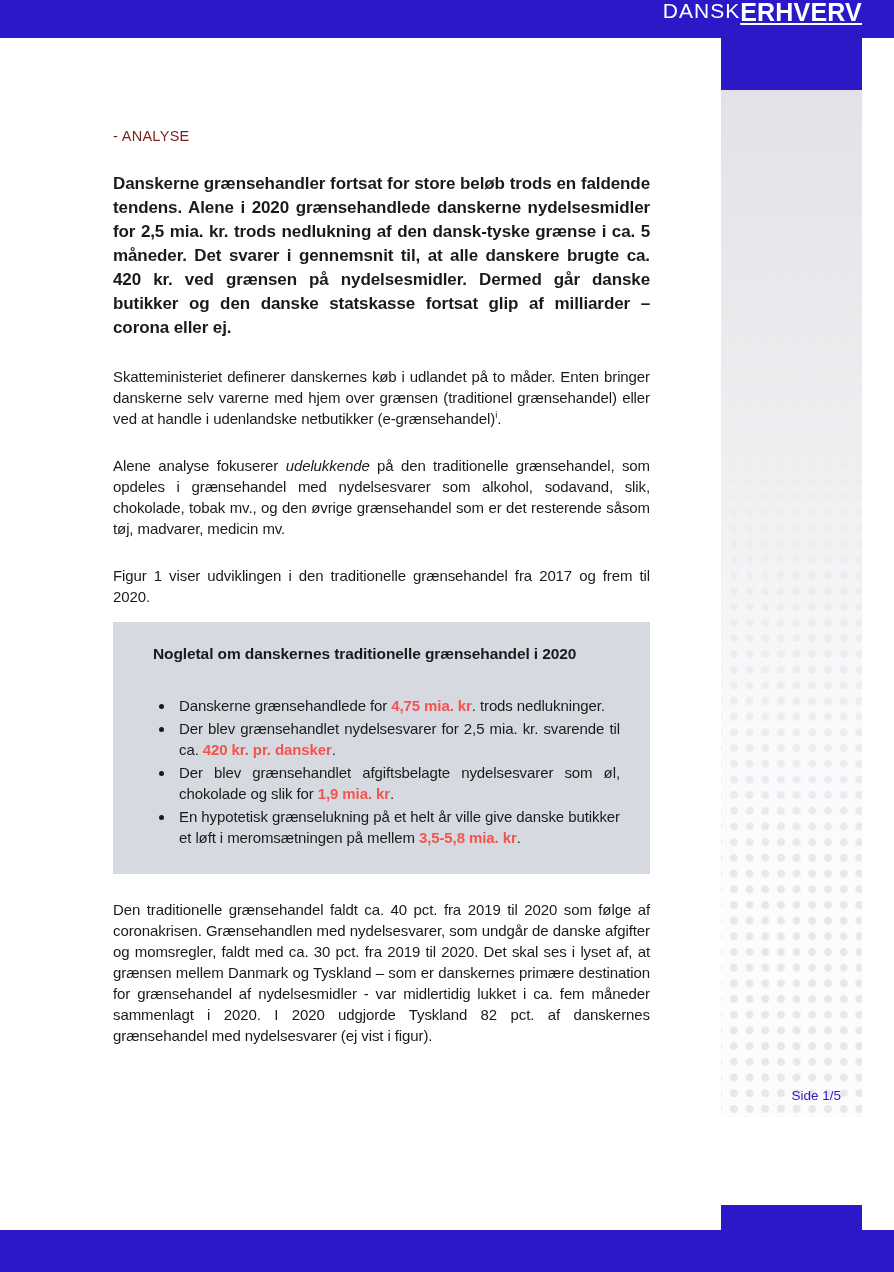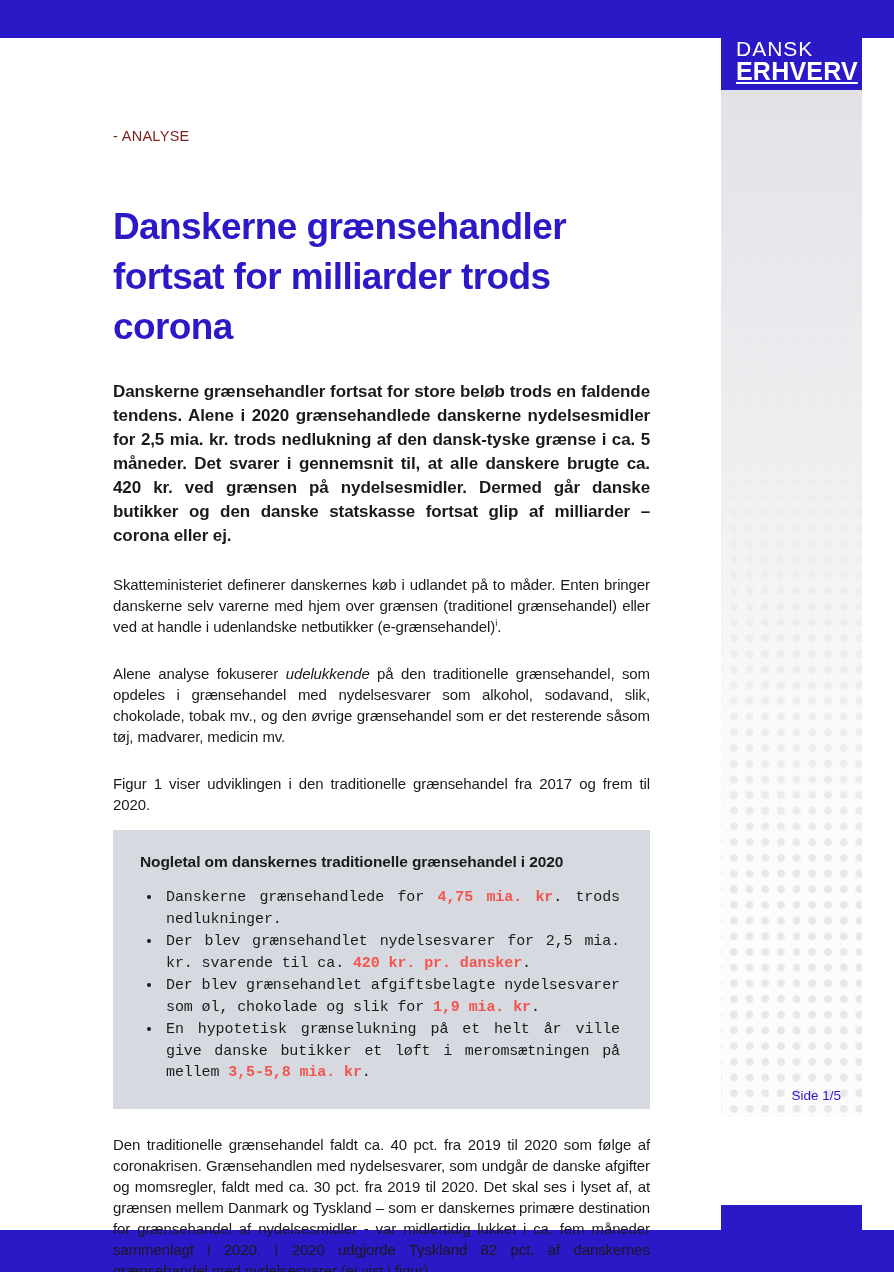--- a/index.html
+++ b/index.html
@@ -6,21 +6,21 @@
   body{
     width:894px;height:1272px;position:relative;overflow:hidden;
     background:#ffffff;color:#1a1a1a;
     font-family:"Liberation Sans", sans-serif;
     -webkit-font-smoothing:antialiased;
   }
   
   .top-bar{position:absolute;left:0;top:0;width:894px;height:38px;background:#2b18c6;}
   .logo-block{
     position:absolute;left:721px;top:0;width:141px;height:90px;background:#2b18c6;
-    box-sizing:border-box;display:flex;flex-direction:column;justify-content:flex-end;
+    box-sizing:border-box;display:flex;flex-direction:row;justify-content:flex-end;
     padding:0 0 7px 15px;color:#fff;
   }
   .logo-top{font-size:21px;font-weight:400;line-height:21px;letter-spacing:1px;}
   .logo-bottom{font-size:25px;font-weight:700;line-height:24px;letter-spacing:0.2px;text-decoration:underline;}
   .sidebar{
     position:absolute;left:721px;top:90px;width:141px;height:1027px;
     background-color:#fcfcfd;
     background-image:
       linear-gradient(to bottom, rgba(227,227,231,1) 0%, rgba(238,238,241,0.95) 35%, rgba(246,246,249,0.35) 62%, rgba(250,250,252,0) 78%),
       radial-gradient(circle, #e8e8ec 3.6px, rgba(255,255,255,0) 4.4px);
@@ -45,24 +45,24 @@
   .intro{
     margin-top:28px;font-size:17px;font-weight:700;line-height:24px;
     text-align:justify;letter-spacing:-0.1px;
   }
   .para{margin-top:26px;font-size:15px;line-height:21px;text-align:justify;letter-spacing:-0.1px;}
   .para sup{font-size:9.5px;line-height:0;}
   .em{font-style:italic;}
 
   .key-box{
     margin-top:14px;background:#d6dae0;box-sizing:border-box;
-    padding:23px 30px 24px 27px;
+    padding:23px 30px 24px 40px;
   }
   .key-box-title{font-size:15.5px;font-weight:700;letter-spacing:-0.1px;}
-  .key-list{margin:16px 0 0 0;padding:0 0 0 22px;list-style:disc;font-family:Liberation Mono, monospace;}
+  .key-list{margin:32px 0 0 0;padding:0 0 0 22px;list-style:disc;}
   .key-list li{
     font-size:15px;line-height:21.5px;letter-spacing:-0.1px;
     text-align:justify;margin:0 0 1px 0;padding-left:4px;
   }
   .red{color:#f4544e;font-weight:700;}
   .closing{margin-top:25px;}
 </style>
 </head>
 <body>
 
@@ -77,25 +77,20 @@
   <div class="page-num">Side 1/5</div>
 </div>
 
 <div class="sidebar-blue-block"></div>
 <div class="bottom-bar"></div>
 
 <div class="content">
 
   <div class="kicker">- ANALYSE</div>
 
-  <h1 class="title">
-    <span>Danskerne grænsehandler</span>
-    <span>fortsat for milliarder trods</span>
-    <span>corona</span>
-  </h1>
 
   <p class="intro">Danskerne grænsehandler fortsat for store beløb trods en faldende tendens. Alene i 2020 grænsehandlede danskerne nydelsesmidler for 2,5 mia. kr. trods nedlukning af den dansk-tyske grænse i ca. 5 måneder. Det svarer i gennemsnit til, at alle danskere brugte ca. 420 kr. ved grænsen på nydelsesmidler. Dermed går danske butikker og den danske statskasse fortsat glip af milliarder – corona eller ej.</p>
 
   <p class="para"><span>Skatteministeriet definerer danskernes køb i udlandet på to måder. Enten bringer danskerne selv varerne med hjem over grænsen (traditionel grænsehandel) eller ved at handle i udenlandske netbutikker (e-grænsehandel)</span><sup>i</sup><span>.</span></p>
 
   <p class="para"><span>Alene analyse fokuserer </span><span class="em">udelukkende</span><span> på den traditionelle grænsehandel, som opdeles i grænsehandel med nydelsesvarer som alkohol, sodavand, slik, chokolade, tobak mv., og den øvrige grænsehandel som er det resterende såsom tøj, madvarer, medicin mv.</span></p>
 
   <p class="para">Figur 1 viser udviklingen i den traditionelle grænsehandel fra 2017 og frem til 2020.</p>
 
   <div class="key-box">

